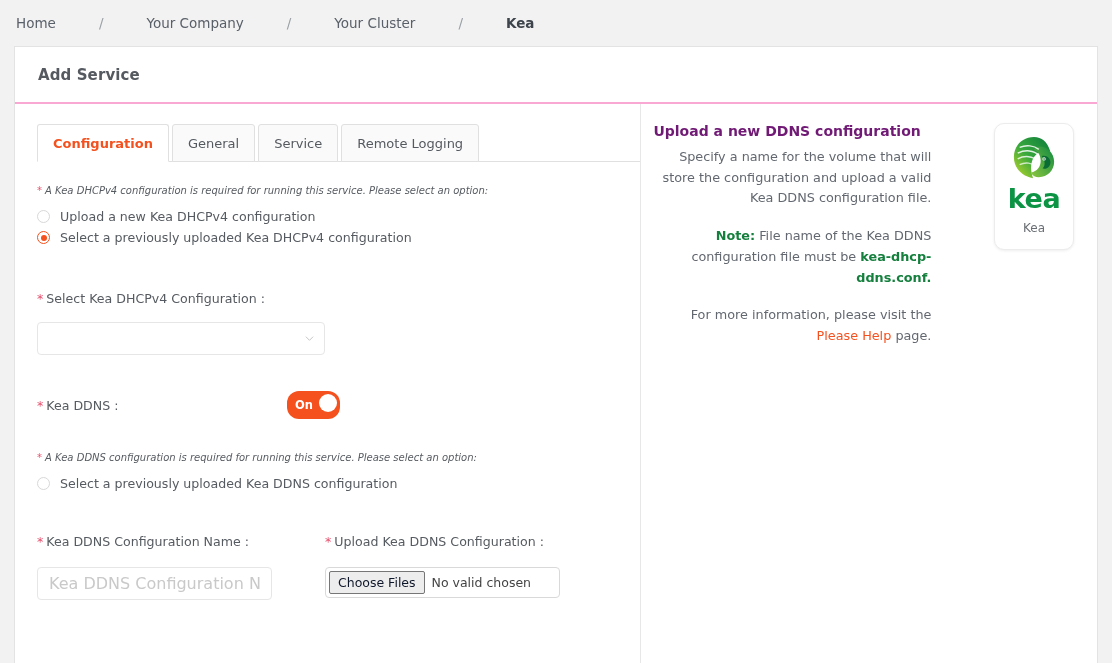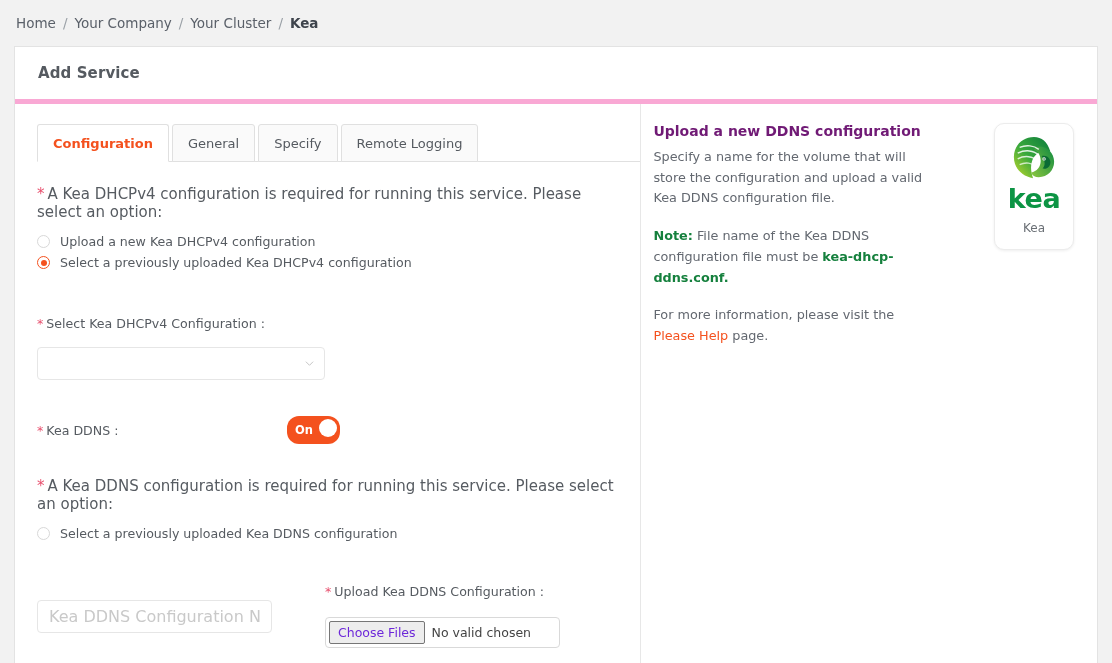--- a/index.html
+++ b/index.html
@@ -14,40 +14,41 @@
   }
 
   
   .breadcrumb {
     height: 46px;
     display: flex;
     align-items: center;
     padding-left: 16px;
     font-size: 13.5px;
     color: #5a6069;
+    gap: 36px;
   }
   .crumb { color: #5a6069; text-decoration: none; }
   .crumb.current { font-weight: bold; color: #3e444c; }
   .crumb-sep { margin: 0 7px; color: #9aa0a6; }
 
   
   .card {
     position: absolute;
     left: 14px; top: 46px;
     width: 1084px;
     height: 640px;
     background: #ffffff;
     border: 1px solid #e3e3e3;
   }
   .card-header {
     height: 57px;
     display: flex;
     align-items: center;
     padding-left: 23px;
-    border-bottom: 5px solid #f9a8d4;
+    border-bottom: 2px solid #f9a8d4;
   }
   .card-title {
     font-size: 15px;
     font-weight: bold;
     color: #555a60;
     letter-spacing: .1px;
   }
 
   .card-body { display: flex; height: 582px; }
 
@@ -90,21 +91,21 @@
     font-weight: bold;
   }
 
   
   .req { color: #e8506e; margin-right: 3px; }
   .field-label {
     font-size: 12.6px;
     color: #565b61;
     line-height: 1.3;
   }
-  .prompt { margin-top: 23px; font-size: 15px; color: #565b61; }
+  .prompt { margin-top: 23px; font-size: 10px; color: #565b61; font-style: italic; }
 
   .radio-group { margin-top: 10px; }
   .radio-row {
     display: flex;
     align-items: center;
     height: 21px;
     cursor: pointer;
   }
   .radio {
     width: 13px; height: 13px;
@@ -207,21 +208,21 @@
   }
   .file-btn {
     height: 23px;
     padding: 0 8px;
     display: flex;
     align-items: center;
     background: #ededed;
     border: 1px solid #767676;
     border-radius: 2px;
     font-size: 12.5px;
-    color: #6d28d9;
+    color: #0f172a;
     cursor: pointer;
     font-family: "DejaVu Sans", "Liberation Sans", sans-serif;
   }
   .file-name {
     margin-left: 7px;
     font-size: 12.5px;
     color: #444;
   }
 
   
@@ -236,20 +237,21 @@
     color: #701a75;
     margin: 0 0 8px 0;
     width: 310px;
   }
   .help-p {
     font-size: 12.8px;
     line-height: 1.62;
     color: #636870;
     width: 278px;
     margin: 0 0 17px 0;
+    text-align: right;
   }
   .help-p b { color: #15803d; }
   .link { color: #f4511e; text-decoration: none; cursor: pointer; }
 
   .logo-card {
     position: absolute;
     right: 23px; top: 19px;
     width: 80px; height: 127px;
     background: #fff;
     border: 1px solid #ececec;
@@ -299,21 +301,21 @@
     <div class="form-col">
 
       <div class="tabs">
         <div class="tab active">
           <span>Configuration</span>
         </div>
         <div class="tab">
           <span>General</span>
         </div>
         <div class="tab">
-          <span>Specify</span>
+          <span>Service</span>
         </div>
         <div class="tab">
           <span>Remote Logging</span>
         </div>
       </div>
 
       <div class="prompt">
         <span class="req">*</span><span>A Kea DHCPv4 configuration is required for running this service. Please select an option:</span>
       </div>
 
@@ -358,20 +360,23 @@
 
       <div class="radio-group">
         <div class="radio-row">
           <span class="radio"></span>
           <span class="radio-label">Select a previously uploaded Kea DDNS configuration</span>
         </div>
       </div>
 
       <div class="two-col">
         <div class="col-a">
+          <div class="field-label">
+            <span class="req">*</span><span>Kea DDNS Configuration Name :</span>
+          </div>
           <input class="text-input" type="text" placeholder="Kea DDNS Configuration Name" style="">
         </div>
         <div class="col-b">
           <div class="field-label">
             <span class="req">*</span><span>Upload Kea DDNS Configuration :</span>
           </div>
           <div class="file-wrap">
             <span class="file-btn">Choose Files</span>
             <span class="file-name">No valid chosen</span>
           </div>

